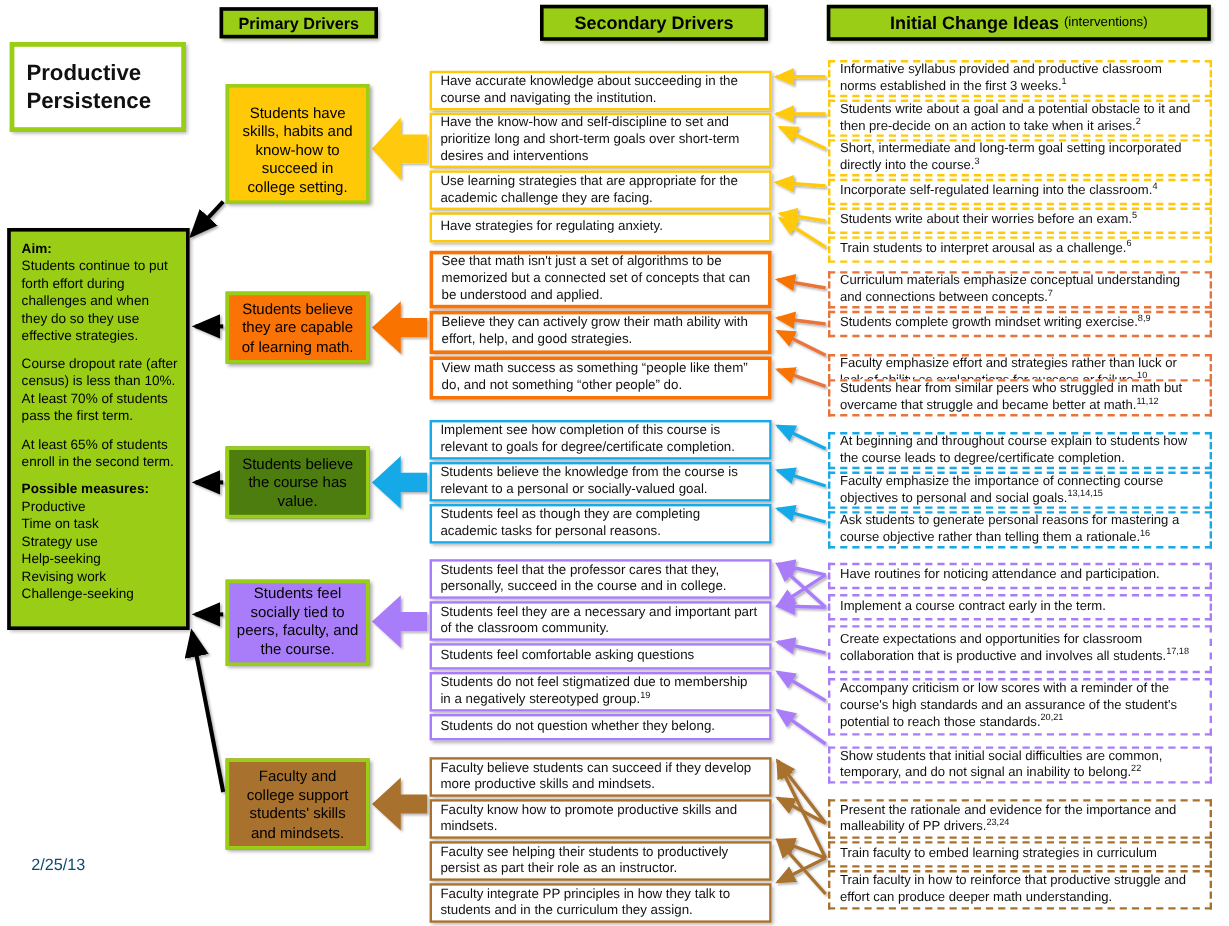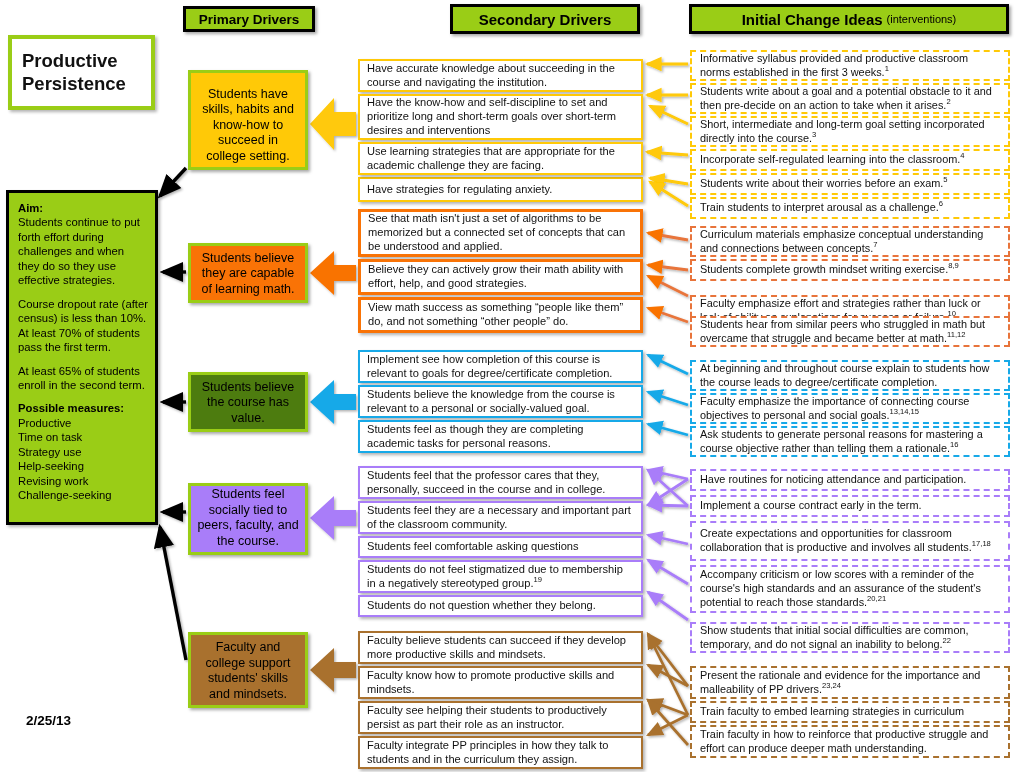--- a/index.html
+++ b/index.html
@@ -124,21 +124,21 @@
   .id-blue   { border: 2px dashed #17A9E8; }
   .id-purple { border: 2px dashed #A97DF9; }
   .id-brown  { border: 2px dashed #A9712E; }
 
   sup { font-size: 7.6px; vertical-align: super; line-height: 0; }
 
   
   #date-stamp {
     position: absolute;
     left: 26px; top: 713px;
-    font-size: 13.5px; font-weight: bold; color: #000000;
+    font-size: 13.5px; font-weight: normal; color: #0c4a6e;
     z-index: 4;
   }
 </style>
 </head>
 <body>
 
 <div id="canvas">
 
   <svg id="arrows" viewBox="0 0 1024 772">
     <defs>

